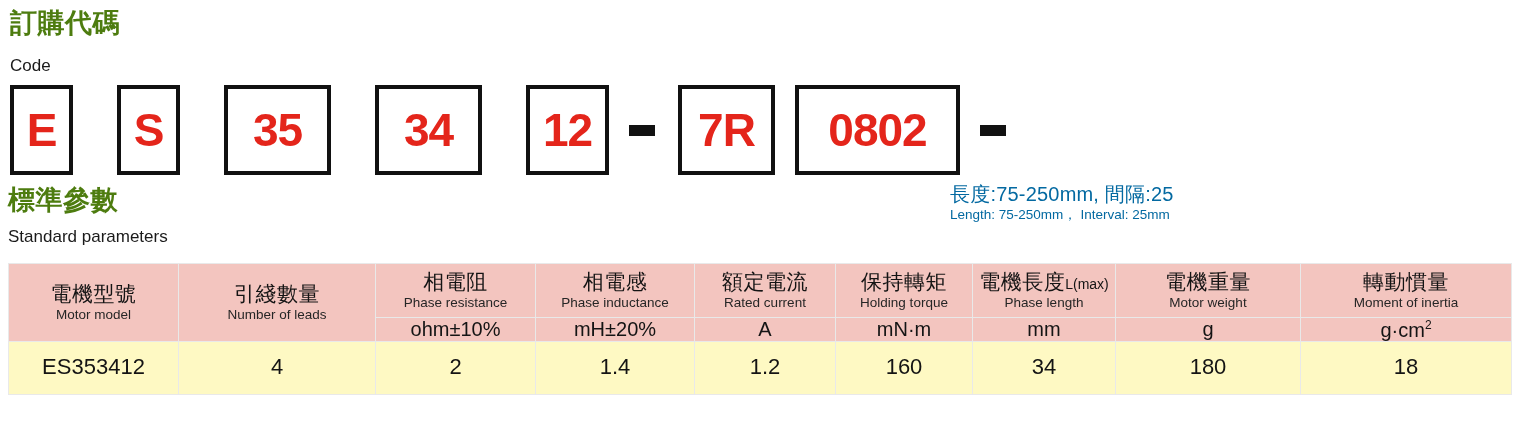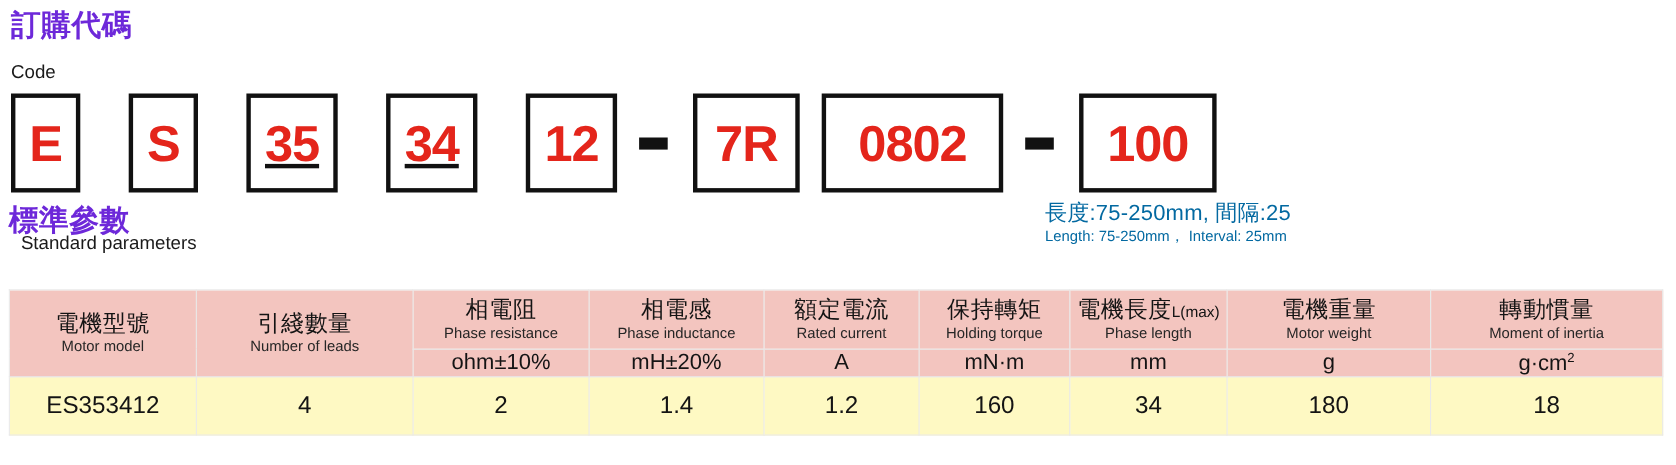--- a/index.html
+++ b/index.html
@@ -15,21 +15,21 @@
     overflow: hidden;
     position: relative;
   }
 
   
   .sec-title-cn {
     font-size: 27px;
     font-weight: bold;
     line-height: 1;
     letter-spacing: 0.5px;
-    color: #6d28d9;
+    color: #4d7c0f;
   }
   .sec-title-en {
     font-size: 17px;
     font-weight: normal;
     line-height: 1;
     color: #1a1a1a;
   }
 
   #order-code-title {
     position: absolute;
@@ -63,21 +63,21 @@
   }
   .code-box .code-val {
     color: #e4251b;
     font-weight: bold;
     font-size: 46px;
     line-height: 1;
     letter-spacing: -1px;
     font-family: "Liberation Sans", "DejaVu Sans", sans-serif;
   }
   .code-box.w1 { width: 63px; }
-  .code-box.w2 { width: 83px; text-decoration: underline; }
+  .code-box.w2 { width: 107px; }
   .code-box.w2b { width: 83px; text-align: center; }
   .code-box.w3 { width: 97px; }
   .code-box.w4 { width: 165px; }
   .code-box.w5 { width: 125px; }
   .code-box.tight { margin-right: 20px; }
   .code-dash {
     align-self: center;
     width: 26px;
     height: 11px;
     background: #111111;
@@ -107,22 +107,21 @@
 
   
   #std-params-title {
     position: absolute;
     left: 8px;
     top: 187px;
   }
   #std-params-subtitle {
     position: absolute;
     left: 8px;
-    top: 212px;
-    margin-left: 11px;
+    top: 228px;
   }
 
   
   #params-table {
     position: absolute;
     left: 8px;
     top: 263px;
     width: 1503px;
     border-collapse: collapse;
     table-layout: fixed;
@@ -213,23 +212,20 @@
   <div class="code-box w3 tight">
     <span class="code-val">7R</span>
   </div>
 
   <div class="code-box w4 tight">
     <span class="code-val">0802</span>
   </div>
 
   <div class="code-dash"></div>
 
-  <div class="code-box w5 tight">
-    <span class="code-val">100</span>
-  </div>
 
 </div>
 
 <div id="length-note">
   <div class="ln-cn">長度:75-250mm, 間隔:25</div>
   <div class="ln-en">Length: 75-250mm， Interval: 25mm</div>
 </div>
 
 <div id="std-params-title" class="sec-title-cn">標準參數</div>
 <div id="std-params-subtitle" class="sec-title-en">Standard parameters</div>

